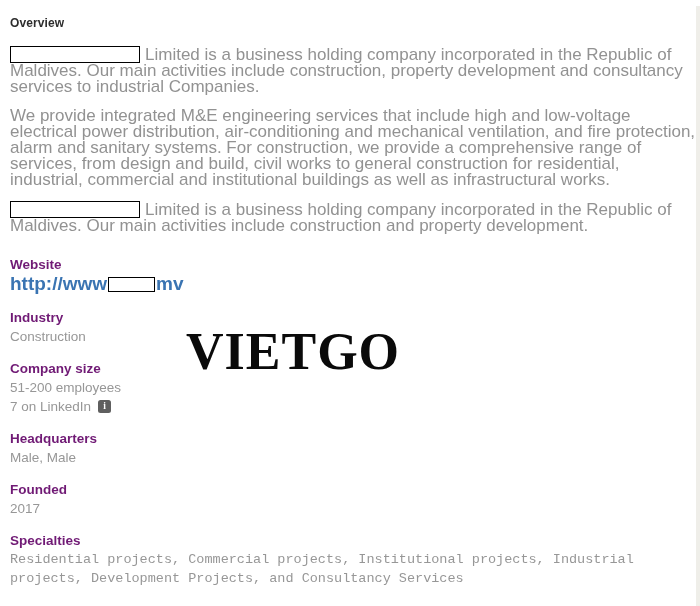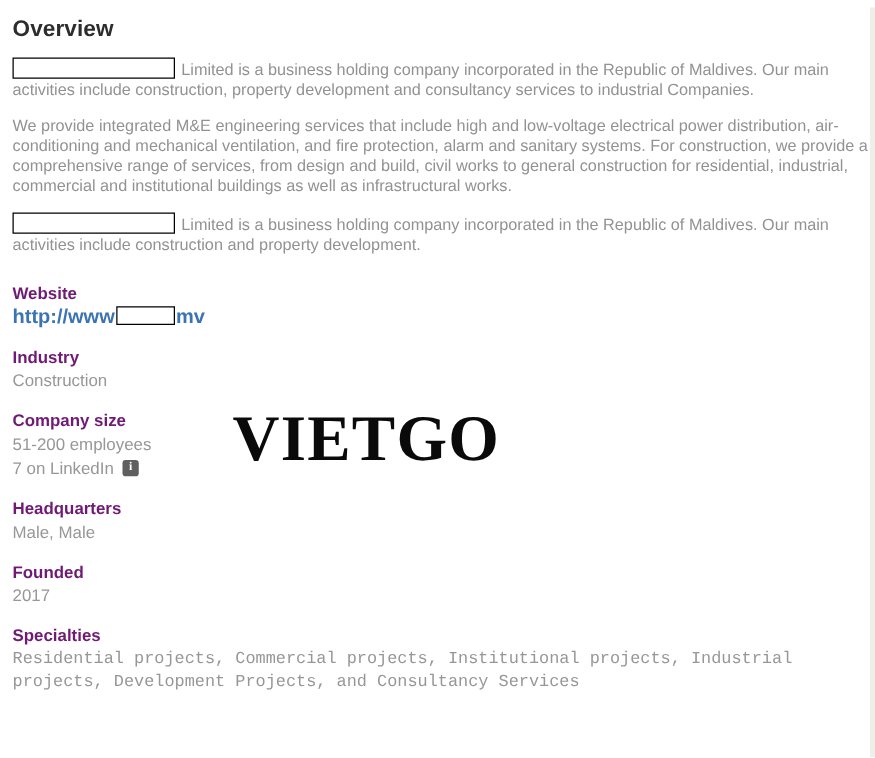--- a/index.html
+++ b/index.html
@@ -12,30 +12,30 @@
     position: relative;
     width: 700px;
     height: 606px;
     background: #ffffff;
     overflow: hidden;
     box-sizing: border-box;
     padding: 0 0 0 10px;
   }
   .page-title {
     margin: 12px 0 12px 0;
-    font-size: 18px;
+    font-size: 12px;
     line-height: 22px;
     font-weight: 600;
     color: #2d2d2d;
     letter-spacing: 0.1px;
   }
   .about p {
     margin: 0 0 13px 0;
     width: 686px;
-    font-size: 13px;
+    font-size: 17px;
     line-height: 16px;
     color: #929292;
   }
   .redact-box {
     display: inline-block;
     width: 128px;
     height: 15px;
     background: #ffffff;
     border: 1.5px solid #000000;
     vertical-align: -3px;
@@ -57,21 +57,21 @@
     font-weight: 700;
     color: #701a75;
   }
   .field-value {
     font-size: 13.5px;
     line-height: 19px;
     color: #979797;
   }
   .field-value.narrow { max-width: 630px; font-family: Liberation Mono, monospace; }
   .website-link {
-    font-size: 16px;
+    font-size: 19px;
     line-height: 19px;
     font-weight: 700;
     color: #3a74b2;
     text-decoration: none;
     cursor: pointer;
   }
   .linkedin-count-row {
     display: flex;
     align-items: center;
     gap: 7px;

